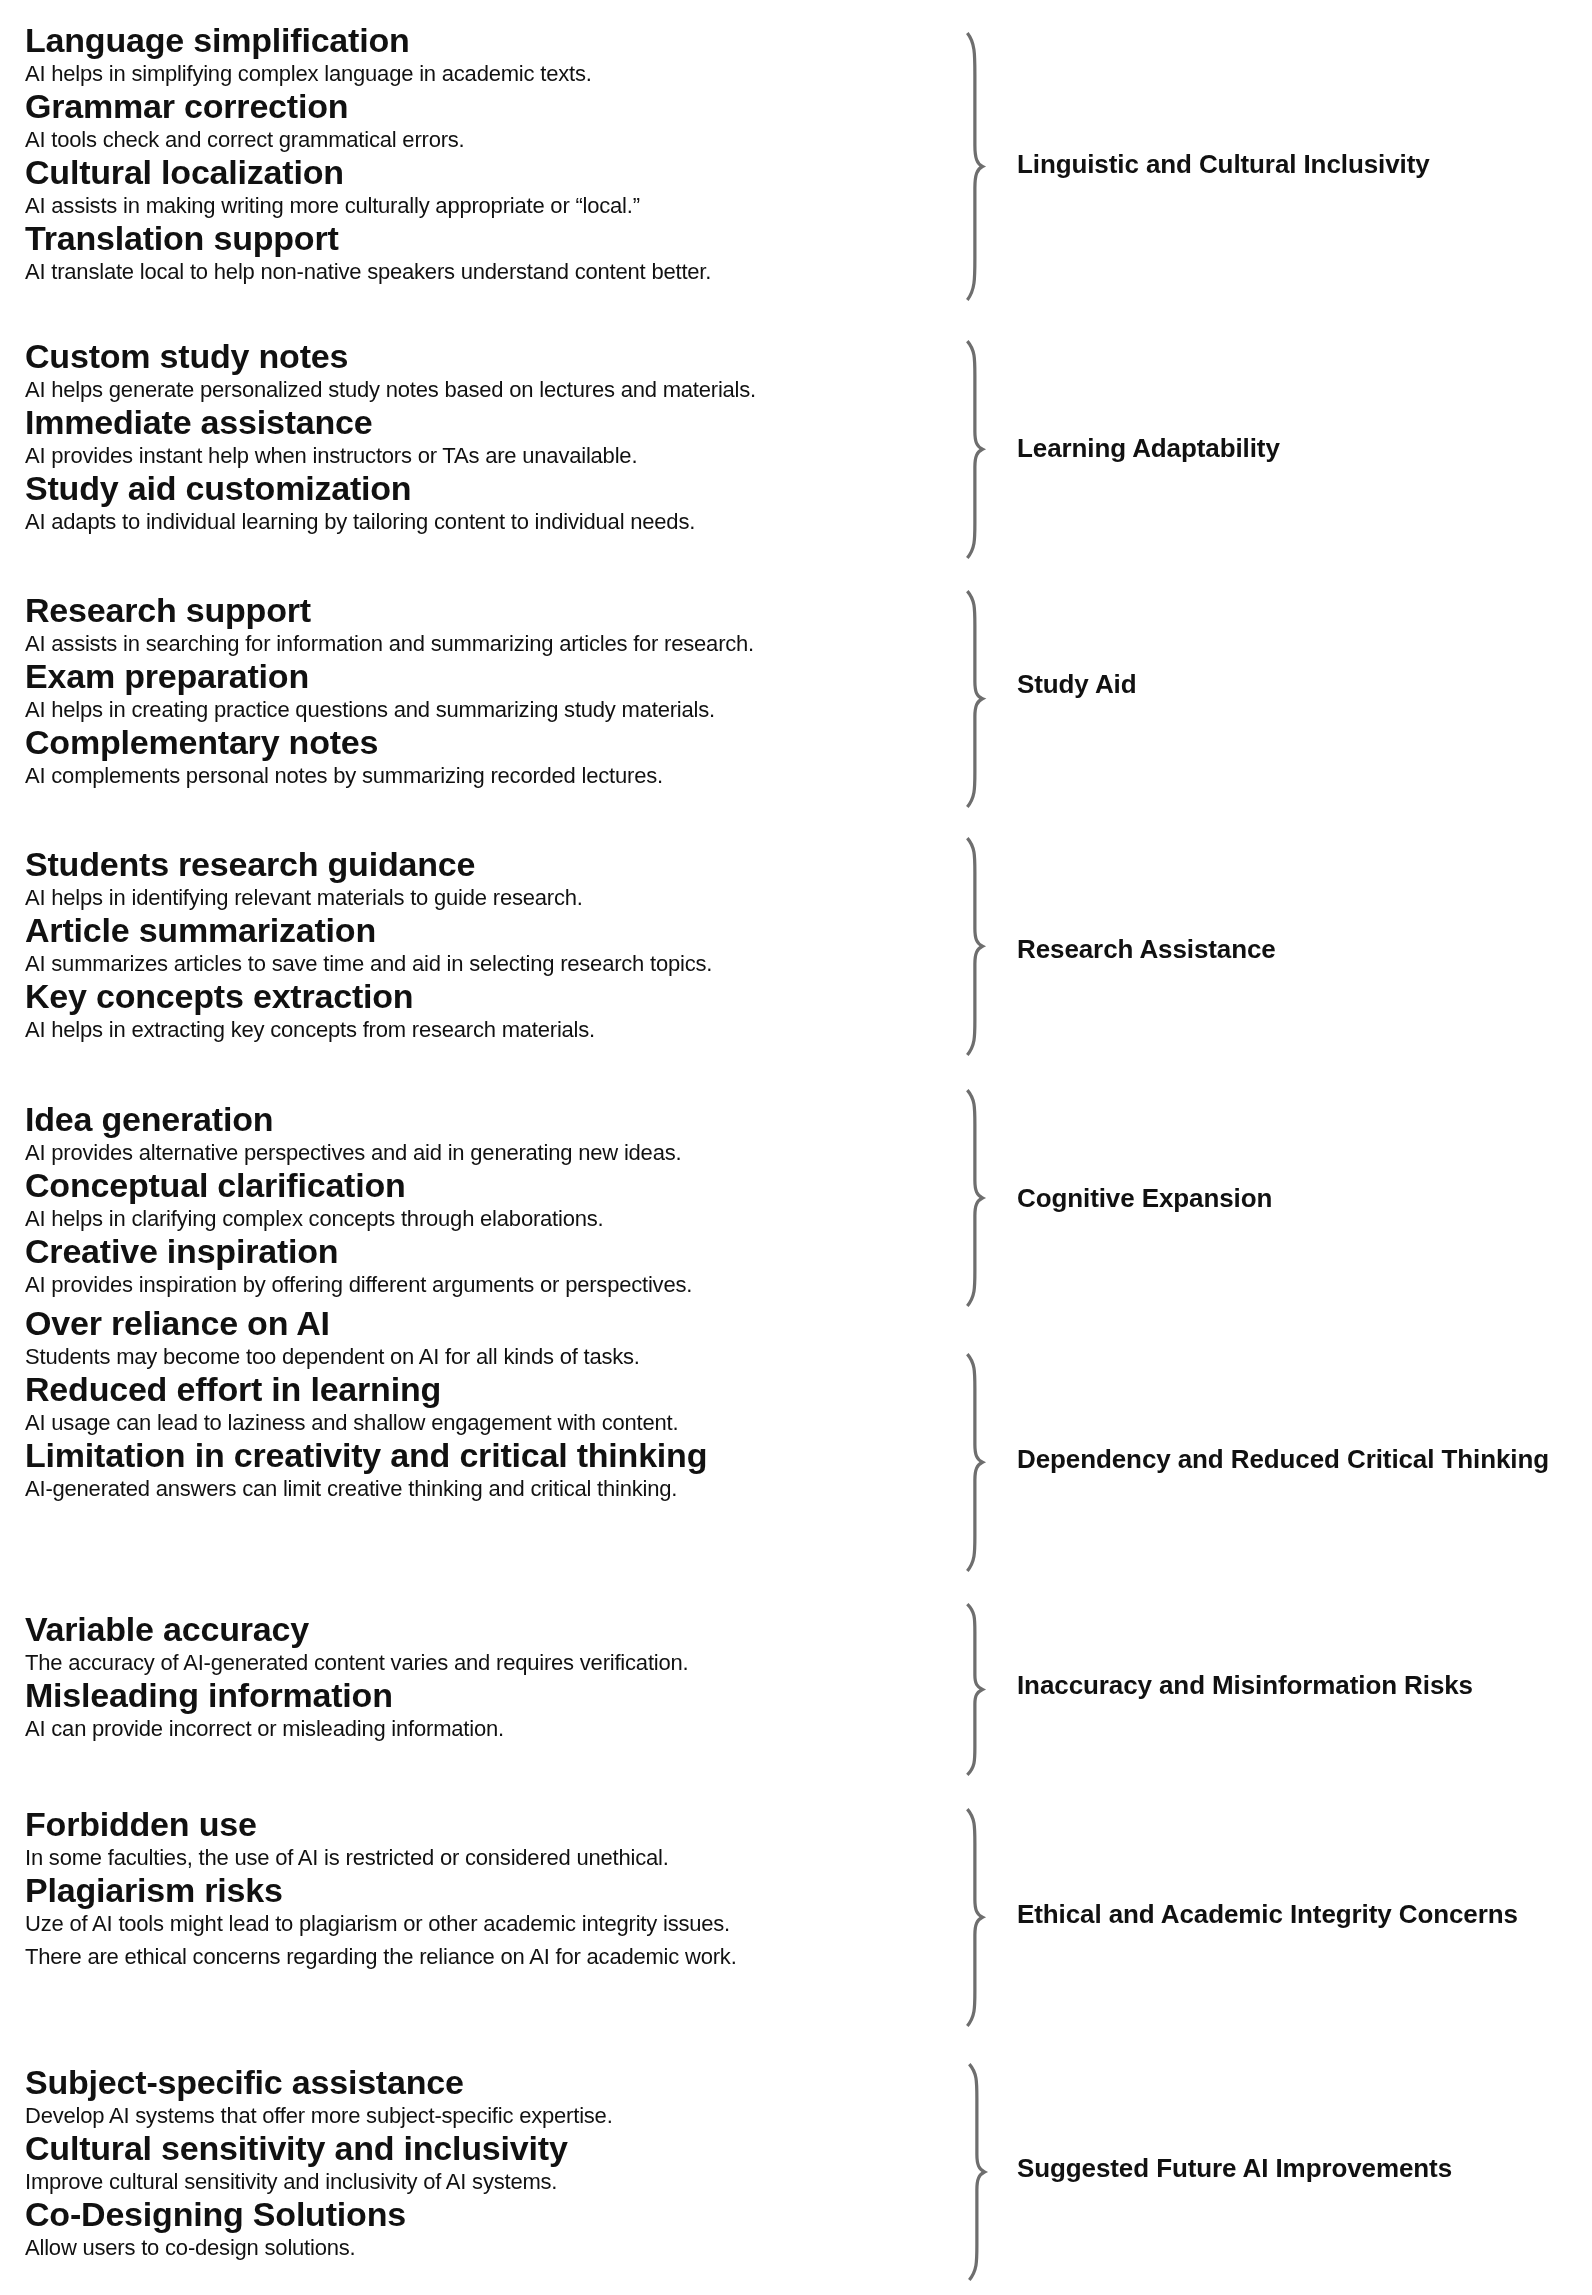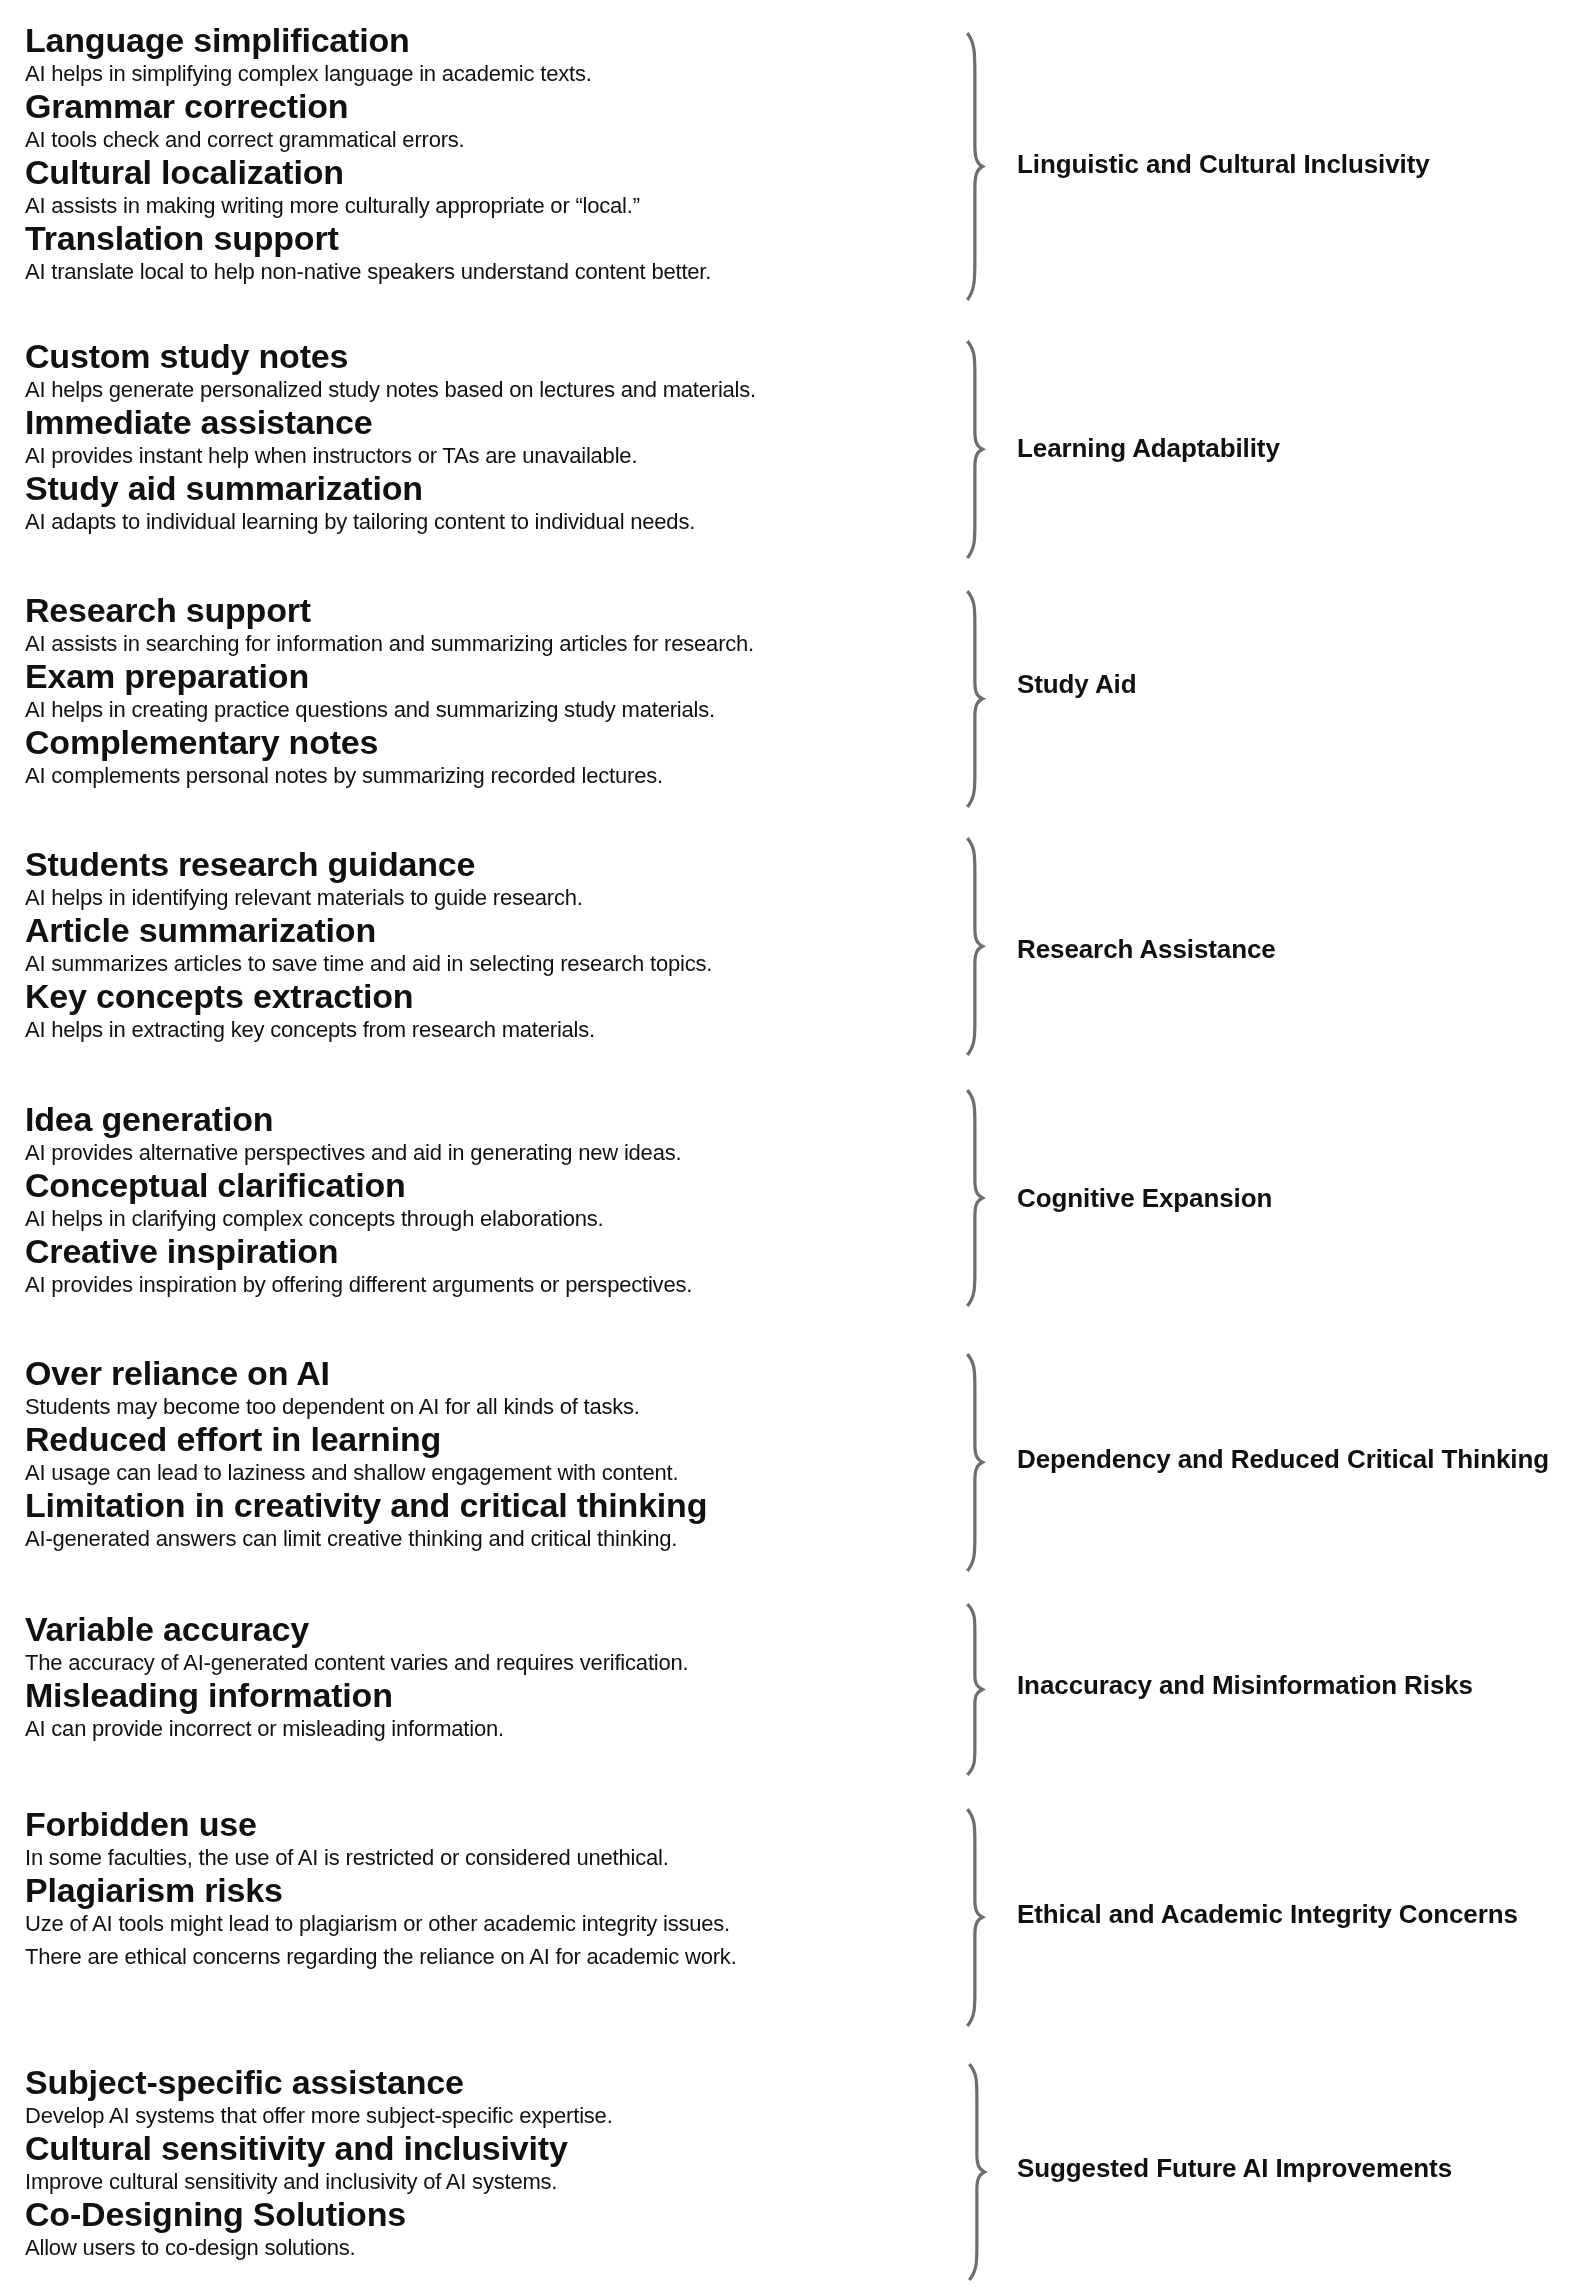--- a/index.html
+++ b/index.html
@@ -34,21 +34,21 @@
   </div>
   <div class="label" style="top:164px;">Linguistic and Cultural Inclusivity</div>
 </div>
 
 <div class="section" style="top:0;">
   <div class="items" style="top:340px;">
     <div class="item-title">Custom study notes</div>
     <div class="item-desc">AI helps generate personalized study notes based on lectures and materials.</div>
     <div class="item-title">Immediate assistance</div>
     <div class="item-desc">AI provides instant help when instructors or TAs are unavailable.</div>
-    <div class="item-title">Study aid summarization</div>
+    <div class="item-title">Study aid customization</div>
     <div class="item-desc">AI adapts to individual learning by tailoring content to individual needs.</div>
   </div>
   <div class="brace" style="top:340px;height:219px;">
     <svg viewBox="0 0 50 407" preserveAspectRatio="none">
         <path d="M8 2 C22 18 22 34 22 66 L22 170 C22 190 26 198 36 203 C26 208 22 216 22 236 L22 340 C22 372 22 388 8 405" fill="none" stroke="#6e6e6e" stroke-width="6"></path>
       </svg>
   </div>
   <div class="label" style="top:448px;">Learning Adaptability</div>
 </div>
 
@@ -97,21 +97,21 @@
   </div>
   <div class="brace" style="top:1089px;height:218px;">
     <svg viewBox="0 0 50 406" preserveAspectRatio="none">
         <path d="M8 2 C22 18 22 34 22 66 L22 170 C22 190 26 198 36 203 C26 208 22 216 22 236 L22 339 C22 371 22 387 8 404" fill="none" stroke="#6e6e6e" stroke-width="6"></path>
       </svg>
   </div>
   <div class="label" style="top:1198px;">Cognitive Expansion</div>
 </div>
 
 <div class="section" style="top:0;">
-  <div class="items" style="top:1357px;">
+  <div class="items" style="top:1307px;">
     <div class="item-title">Over reliance on AI</div>
     <div class="item-desc">Students may become too dependent on AI for all kinds of tasks.</div>
     <div class="item-title">Reduced effort in learning</div>
     <div class="item-desc">AI usage can lead to laziness and shallow engagement with content.</div>
     <div class="item-title">Limitation in creativity and critical thinking</div>
     <div class="item-desc">AI-generated answers can limit creative thinking and critical thinking.</div>
   </div>
   <div class="brace" style="top:1353px;height:219px;">
     <svg viewBox="0 0 50 407" preserveAspectRatio="none">
         <path d="M8 2 C22 18 22 34 22 66 L22 170 C22 190 26 198 36 203 C26 208 22 216 22 236 L22 340 C22 372 22 388 8 405" fill="none" stroke="#6e6e6e" stroke-width="6"></path>

